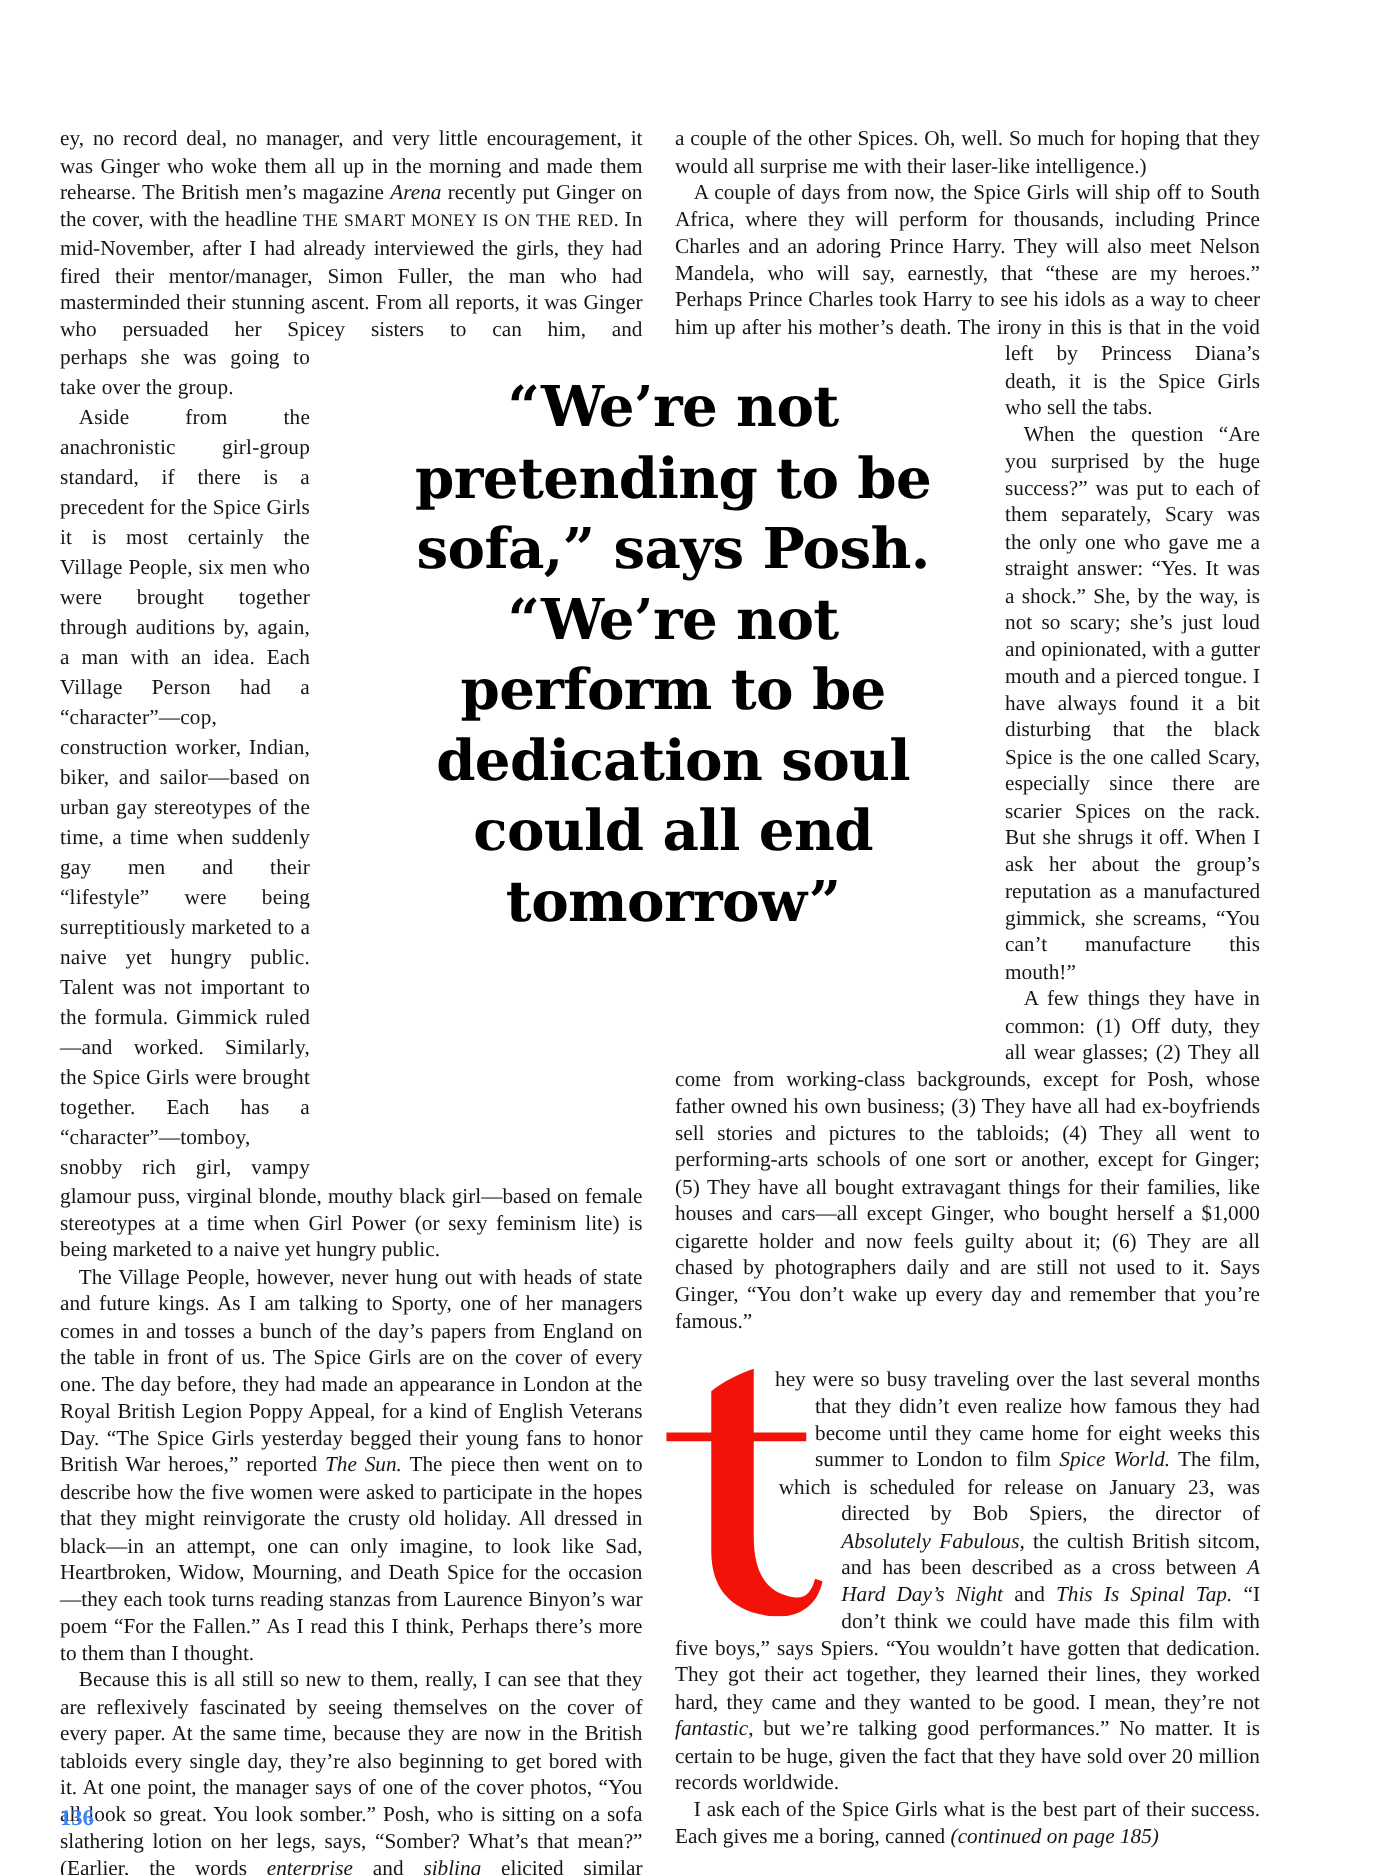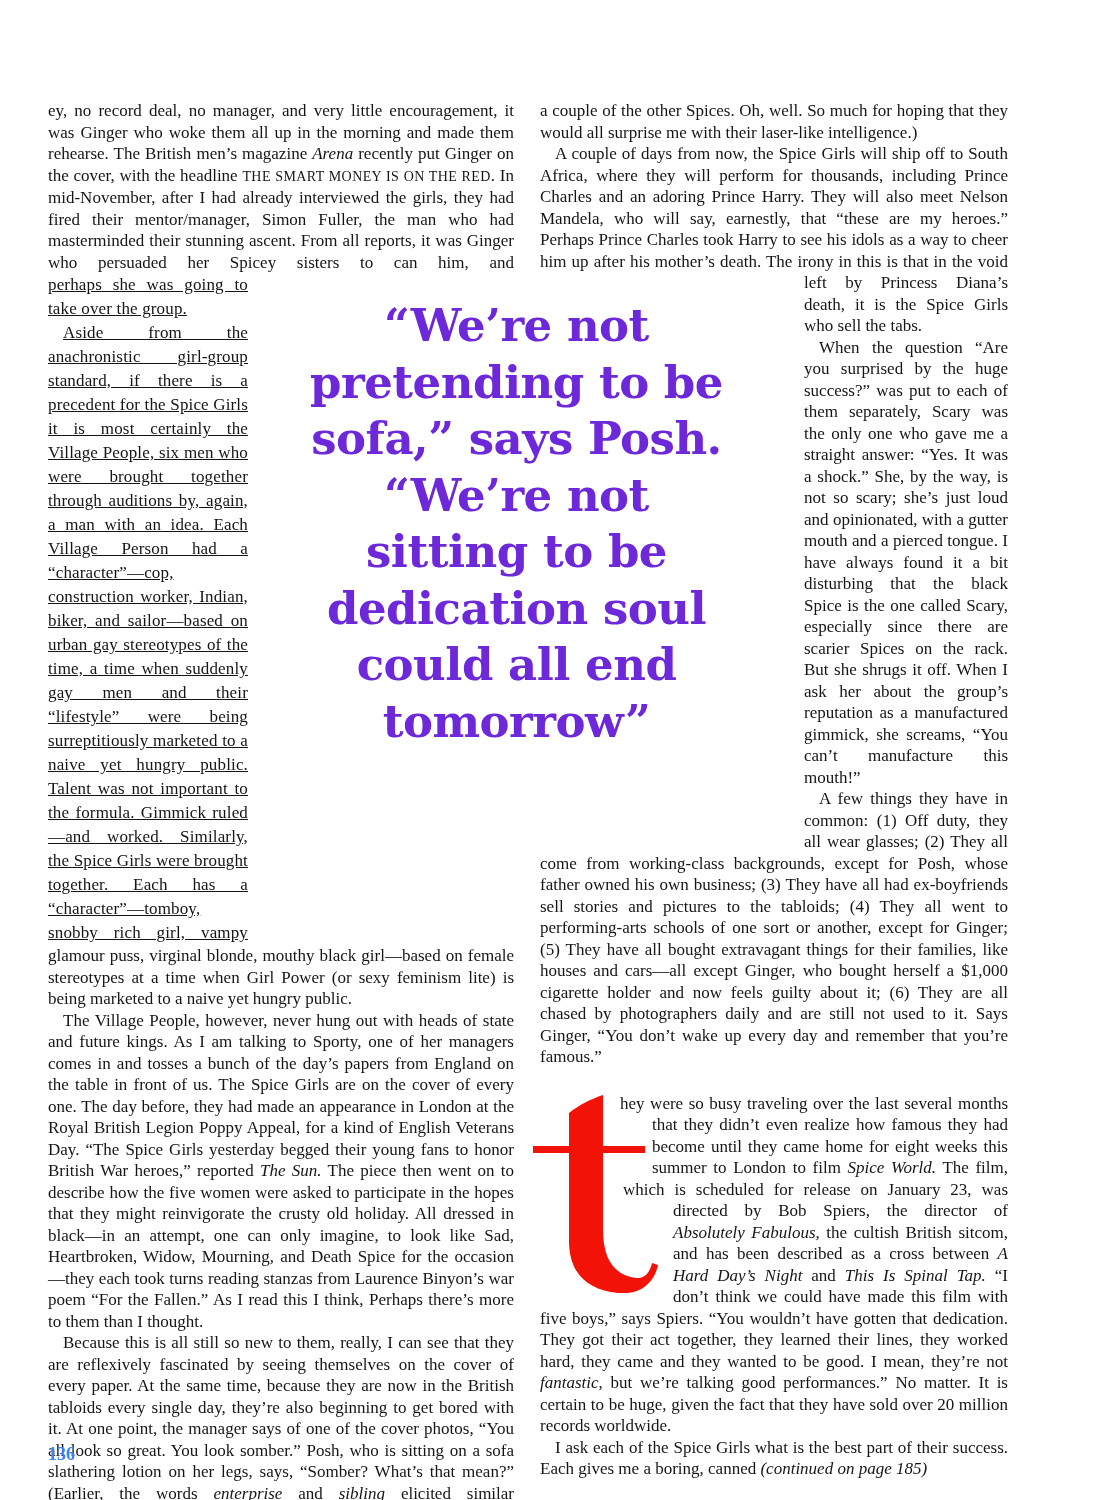--- a/index.html
+++ b/index.html
@@ -14,32 +14,32 @@
   .col { position:absolute; top:100px; font-size:17px; line-height:21.5px; text-align:justify; }
   #left-col  { left:48px;  width:466px; }
   #right-col { left:540px; width:468px; }
   .col p { margin:0; }
   .ind { text-indent:15px; }
   .cont-last { text-align-last:justify; }
   .i { font-style:italic; }
   .sc { font-size:14px; letter-spacing:0.4px; }
 
   
-  .narrow-left  { width:200px; min-height:580px; line-height:24px; letter-spacing:0.15px;text-decoration:underline; }
+  .narrow-left  { width:200px; min-height:580px; line-height:24px; letter-spacing:0.15px; }
   .narrow-right { margin-left:264px; width:204px; min-height:578px; }
 
   
   #pull-quote {
-    position:absolute; left:240px; top:298px; width:553px;
+    position:absolute; left:262px; top:298px; width:553px;
     text-align:center;
     font-family:"DejaVu Serif", serif;
     font-weight:700;
     font-size:45px; line-height:56.5px;
     letter-spacing:-0.5px;
-    color:#6d28d9;
+    color:#000000;
   }
   #pull-quote .qline { white-space:nowrap; }
 
   
   .drop-section { margin-top:25px; }
   .tfloat {
     float:left; width:142px; height:200px; margin-left:-7px;
     shape-outside: polygon(0 0, 74px 0, 74px 44px, 106px 44px, 106px 66px, 77px 66px, 77px 130px, 127px 130px, 127px 200px, 0 200px);
     shape-margin:6px;
   }
@@ -88,19 +88,19 @@
     <p><span>hey were so busy traveling over the last several months that they didn’t even realize how famous they had become until they came home for eight weeks this summer to London to film </span><span class="i">Spice World.</span><span> The film, which is scheduled for release on January 23, was directed by Bob Spiers, the director of </span><span class="i">Absolutely Fabulous,</span><span> the cultish British sitcom, and has been described as a cross between </span><span class="i">A Hard Day’s Night</span><span> and </span><span class="i">This Is Spinal Tap.</span><span> “I don’t think we could have made this film with five boys,” says Spiers. “You wouldn’t have gotten that dedication. They got their act together, they learned their lines, they worked hard, they came and they wanted to be good. I mean, they’re not </span><span class="i">fantastic</span><span>, but we’re talking good performances.” No matter. It is certain to be huge, given the fact that they have sold over 20 million records worldwide.</span></p>
     <p class="ind"><span>I ask each of the Spice Girls what is the best part of their success. Each gives me a boring, canned </span><span class="i">(continued on page 185)</span></p>
   </div>
 </div>
 
 <div id="pull-quote">
   <div class="qline">“We’re not</div>
   <div class="qline">pretending to be</div>
   <div class="qline">sofa,” says Posh.</div>
   <div class="qline">“We’re not</div>
-  <div class="qline">sitting to be</div>
+  <div class="qline">perform to be</div>
   <div class="qline">dedication soul</div>
   <div class="qline">could all end</div>
   <div class="qline">tomorrow”</div>
 </div>
 
 <div id="page-number">136</div>
 
 </body></html>

